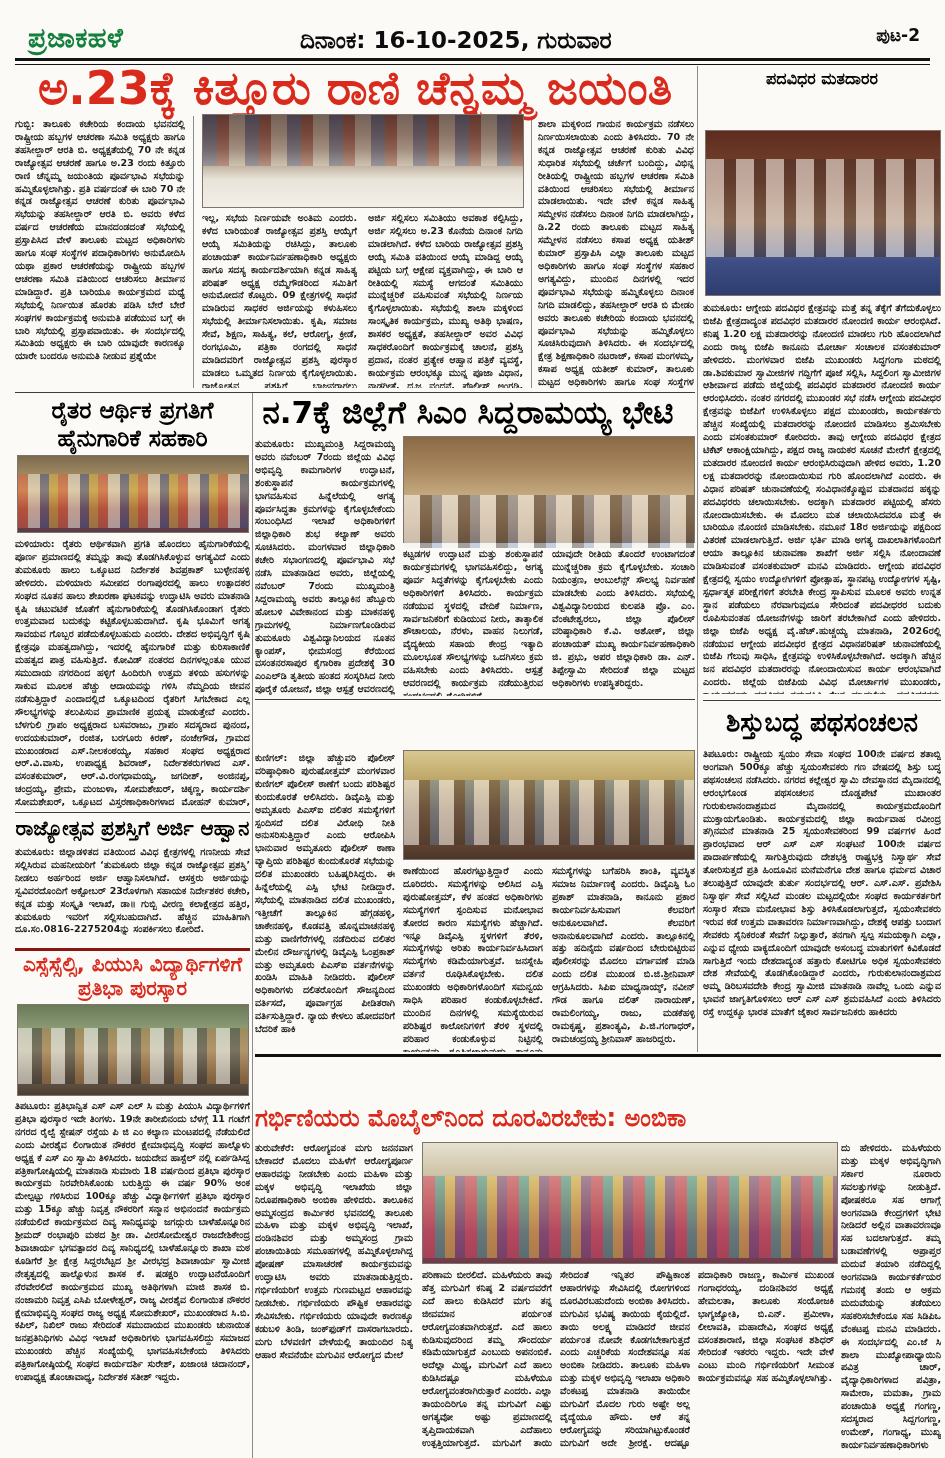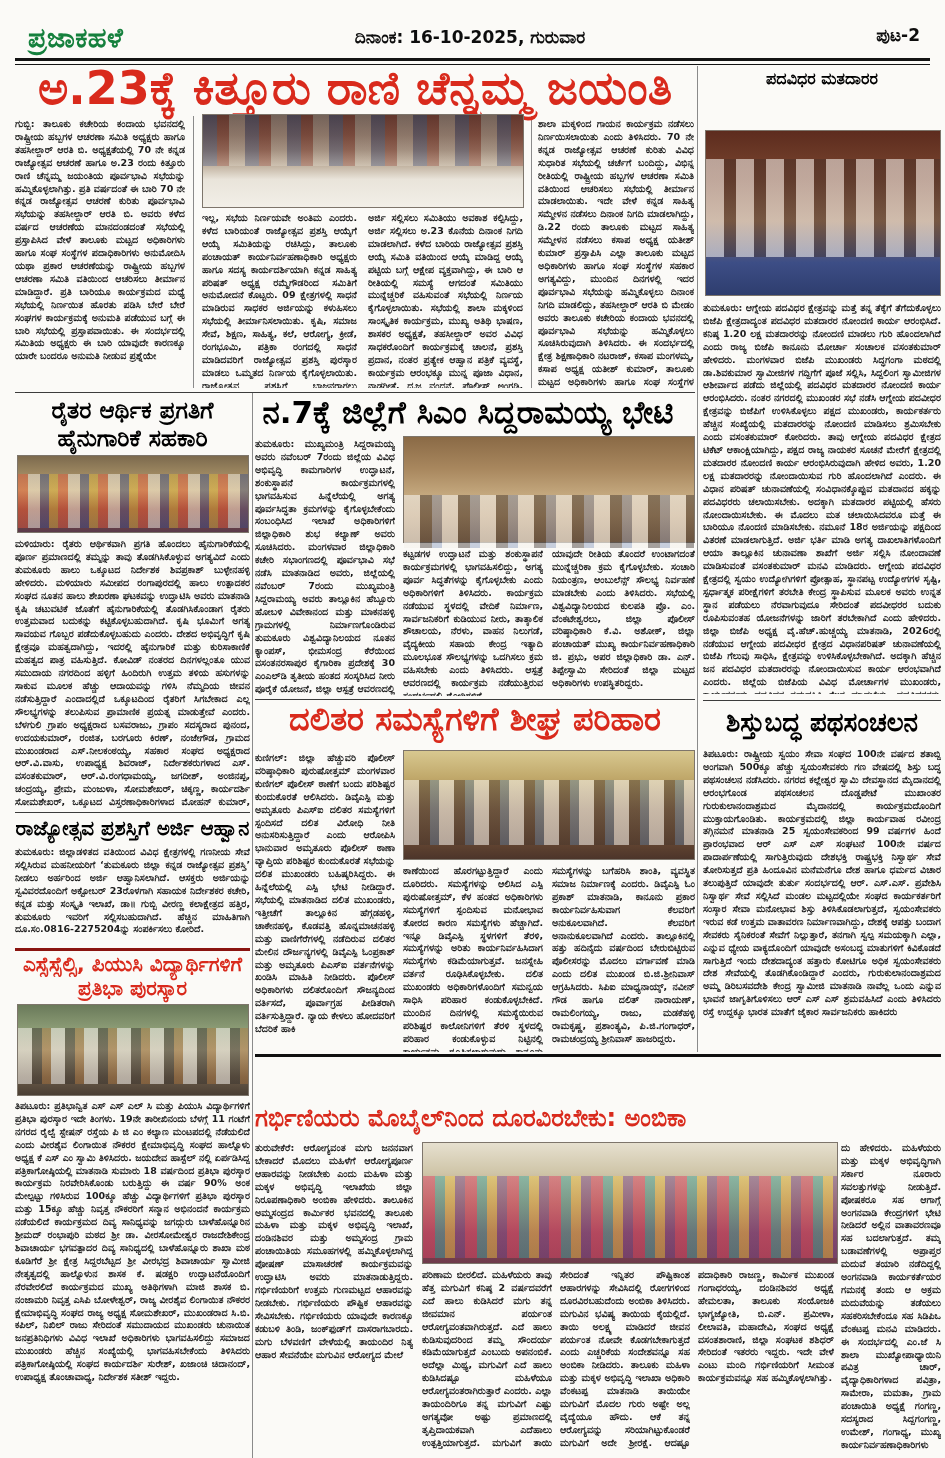--- a/index.html
+++ b/index.html
@@ -8,21 +8,21 @@
     --paper:#fbfaf7;
   }
   html,body{margin:0;padding:0;background:#e9e7e2;}
   body{font-family:"DejaVu Sans", "Liberation Sans", sans-serif;}
   #page{
     position:relative;width:945px;height:1458px;margin:0 auto;
     background:var(--paper);overflow:hidden;color:var(--ink);
   }
   .abs{position:absolute;}
   .masthead-name{font-size:27px;font-weight:bold;letter-spacing:.5px;color:#15803d;}
-  .masthead-date{font-size:17px;font-weight:bold;text-align:center;color:#0d0d0d;}
+  .masthead-date{font-size:23px;font-weight:bold;text-align:left;color:#0d0d0d;}
   .masthead-page{font-size:17px;font-weight:bold;text-align:right;color:#0d0d0d;}
   .double-rule{border-top:3px solid #141414;border-bottom:1px solid #141414;height:3px;}
   .hrule{background:#3c3c3c;height:1px;}
   .hrule-thick{background:#101010;height:3px;}
   .vrule{background:#8a8a8a;width:1px;}
   .headline{font-weight:bold;text-align:center;line-height:1.08;color:#000;}
   .headline.red{color:var(--red);}
   .subhead{font-weight:bold;color:var(--red);}
   .col{
     font-size:10px;line-height:1.38;text-align:justify;overflow:hidden;
@@ -107,21 +107,20 @@
   <div class="abs photo ph-group" style="left:17px;top:1004px;width:232px;height:92px;"></div>
   <div class="abs col small" style="left:15px;top:1100px;width:235px;height:352px;">ತಿಪಟೂರು: ಪ್ರತಿಭಾನ್ವಿತ ಎಸ್ ಎಸ್ ಎಲ್ ಸಿ ಮತ್ತು ಪಿಯುಸಿ ವಿದ್ಯಾರ್ಥಿಗಳಿಗೆ ಪ್ರತಿಭಾ ಪುರಸ್ಕಾರ ಇದೇ ತಿಂಗಳು. 19ನೇ ತಾರೀಖಿನಂದು ಬೆಳಗ್ಗೆ 11 ಗಂಟೆಗೆ ನಗರದ ರೈಲ್ವೆ ಸ್ಟೇಷನ್ ರಸ್ತೆಯ ಪಿ ಜಿ ಎಂ ಕಲ್ಯಾಣ ಮಂಟಪದಲ್ಲಿ ನೆಡೆಯಲಿದೆ ಎಂದು ವೀರಶೈವ ಲಿಂಗಾಯಿತ ನೌಕರರ ಕ್ಷೇಮಾಭಿವೃದ್ಧಿ ಸಂಘದ ಹಾಲ್ನೊಳು ಅಧ್ಯಕ್ಷ ಕೆ ಎಸ್ ಎಂ ಸ್ವಾಮಿ ತಿಳಿಸಿದರು. ಜಯದೇವ ಹಾಸ್ಟೆಲ್ ನಲ್ಲಿ ಏರ್ಪಡಿಸಿದ್ದ ಪತ್ರಿಕಾಗೋಷ್ಠಿಯಲ್ಲಿ ಮಾತನಾಡಿ ಸುಮಾರು 18 ವರ್ಷದಿಂದ ಪ್ರತಿಭಾ ಪುರಸ್ಕಾರ ಕಾರ್ಯಕ್ರಮ ನಿರವೇರಿಸಿಕೊಂಡು ಬರುತ್ತಿದ್ದು ಈ ವರ್ಷ 90% ಅಂಕ ಮೇಲ್ಪಟ್ಟು ಗಳಿಸಿರುವ 100ಕ್ಕೂ ಹೆಚ್ಚು ವಿದ್ಯಾರ್ಥಿಗಳಿಗೆ ಪ್ರತಿಭಾ ಪುರಸ್ಕಾರ ಮತ್ತು 15ಕ್ಕೂ ಹೆಚ್ಚು ನಿವೃತ್ತ ನೌಕರರಿಗೆ ಸನ್ಮಾನ ಅಭಿನಂದನೆ ಕಾರ್ಯಕ್ರಮ ನಡೆಯಲಿದೆ ಕಾರ್ಯಕ್ರಮದ ದಿವ್ಯ ಸಾನಿಧ್ಯವನ್ನು ಜಗದ್ಗುರು ಬಾಳೆಹೊನ್ನೂರಿನ ಶ್ರೀಮದ್ ರಂಭಾಪುರಿ ಮಠದ ಶ್ರೀ ಡಾ. ವೀರಸೋಮೇಶ್ವರ ರಾಜದೇಶಿಕೇಂದ್ರ ಶಿವಾಚಾರ್ಯ ಭಗವತ್ಪಾದರ ದಿವ್ಯ ಸಾನಿಧ್ಯದಲ್ಲಿ ಬಾಳೆಹೊನ್ನೂರು ಶಾಖಾ ಮಠ ಕೂಡಿಗೆರೆ ಶ್ರೀ ಕ್ಷೇತ್ರ ಸಿದ್ದರಬೆಟ್ಟದ ಶ್ರೀ ವೀರಭದ್ರ ಶಿವಾಚಾರ್ಯ ಸ್ವಾಮೀಜಿ ನೇತೃತ್ವದಲ್ಲಿ ಹಾಲ್ನೊಳುನ ಶಾಸಕ ಕೆ. ಷಡಕ್ಷರಿ ಉದ್ಘಾಟನೆಯೊಂದಿಗೆ ನೆರವೇರಲಿದೆ ಕಾರ್ಯಕ್ರಮದ ಮುಖ್ಯ ಅತಿಥಿಗಳಾಗಿ ಮಾಜಿ ಶಾಸಕ ಬಿ. ನಂಜಾಮರಿ ನಿವೃತ್ತ ಎಸಿಪಿ ಬೋಳೇಶ್ವರ್, ರಾಜ್ಯ ವೀರಶೈವ ಲಿಂಗಾಯಿತ ನೌಕರರ ಕ್ಷೇಮಾಭಿವೃದ್ಧಿ ಸಂಘದ ರಾಜ್ಯ ಅಧ್ಯಕ್ಷ ಸೋಮಶೇಖರ್, ಮುಖಂಡರಾದ ಸಿ.ಬಿ. ಕಪಿಲ್, ನಿಖಿಲ್ ರಾಜು ಸೇರಿದಂತೆ ಸಮುದಾಯದ ಮುಖಂಡರು ಚುನಾಯಿತ ಜನಪ್ರತಿನಿಧಿಗಳು ವಿವಿಧ ಇಲಾಖೆ ಅಧಿಕಾರಿಗಳು ಭಾಗವಹಿಸಲಿದ್ದು ಸಮಾಜದ ಮುಖಂಡರು ಹೆಚ್ಚಿನ ಸಂಖ್ಯೆಯಲ್ಲಿ ಭಾಗವಹಿಸಬೇಕೆಂದು ತಿಳಿಸಿದರು ಪತ್ರಿಕಾಗೋಷ್ಠಿಯಲ್ಲಿ ಸಂಘದ ಕಾರ್ಯದರ್ಶಿ ಸುರೇಶ್, ಖಜಾಂಚಿ ಚಿದಾನಂದ್, ಉಪಾಧ್ಯಕ್ಷ ತೊಂಚಾವಾಧ್ಯ, ನಿರ್ದೇಶಕ ಸತೀಶ್ ಇದ್ದರು.</div>
 
   <div class="abs headline" style="left:248px;top:396px;width:440px;font-size:31px;">ನ.7ಕ್ಕೆ ಜಿಲ್ಲೆಗೆ ಸಿಎಂ ಸಿದ್ದರಾಮಯ್ಯ ಭೇಟಿ</div>
   <div class="abs col small" style="left:255px;top:438px;width:140px;height:258px;">ತುಮಕೂರು: ಮುಖ್ಯಮಂತ್ರಿ ಸಿದ್ದರಾಮಯ್ಯ ಅವರು ನವೆಂಬರ್ 7ರಂದು ಜಿಲ್ಲೆಯ ವಿವಿಧ ಅಭಿವೃದ್ಧಿ ಕಾಮಗಾರಿಗಳ ಉದ್ಘಾಟನೆ, ಶಂಕುಸ್ಥಾಪನೆ ಕಾರ್ಯಕ್ರಮಗಳಲ್ಲಿ ಭಾಗವಹಿಸುವ ಹಿನ್ನೆಲೆಯಲ್ಲಿ ಅಗತ್ಯ ಪೂರ್ವಸಿದ್ಧತಾ ಕ್ರಮಗಳನ್ನು ಕೈಗೊಳ್ಳಬೇಕೆಂದು ಸಂಬಂಧಿಸಿದ ಇಲಾಖೆ ಅಧಿಕಾರಿಗಳಿಗೆ ಜಿಲ್ಲಾಧಿಕಾರಿ ಶುಭ ಕಲ್ಯಾಣ್ ಅವರು ಸೂಚಿಸಿದರು. ಮಂಗಳವಾರ ಜಿಲ್ಲಾಧಿಕಾರಿ ಕಚೇರಿ ಸಭಾಂಗಣದಲ್ಲಿ ಪೂರ್ವಭಾವಿ ಸಭೆ ನಡೆಸಿ ಮಾತನಾಡಿದ ಅವರು, ಜಿಲ್ಲೆಯಲ್ಲಿ ನವೆಂಬರ್ 7ರಂದು ಮುಖ್ಯಮಂತ್ರಿ ಸಿದ್ದರಾಮಯ್ಯ ಅವರು ತಾಲ್ಲೂಕಿನ ಹೆಬ್ಬೂರು ಹೋಬಳಿ ವಿವೇಕಾನಂದ ಮತ್ತು ಮಾಕನಹಳ್ಳಿ ಗ್ರಾಮಗಳಲ್ಲಿ ನಿರ್ಮಾಣಗೊಂಡಿರುವ ತುಮಕೂರು ವಿಶ್ವವಿದ್ಯಾನಿಲಯದ ನೂತನ ಕ್ಯಾಂಪಸ್, ಭೀಮಸಂದ್ರ ಕೆರೆಯಿಂದ ವಸಂತನರಸಾಪುರ ಕೈಗಾರಿಕಾ ಪ್ರದೇಶಕ್ಕೆ 30 ಎಂಎಲ್‌ಡಿ ತೃತೀಯ ಹಂತದ ಸಂಸ್ಕರಿಸಿದ ನೀರು ಪೂರೈಕೆ ಯೋಜನೆ, ಜಿಲ್ಲಾ ಆಸ್ಪತ್ರೆ ಆವರಣದಲ್ಲಿ ನಿರ್ಮಾಣಗೊಂಡಿರುವ ನೂತನ</div>
   <div class="abs photo ph-office" style="left:403px;top:436px;width:292px;height:107px;"></div>
   <div class="abs col small" style="left:403px;top:548px;width:140px;height:148px;">ಕಟ್ಟಡಗಳ ಉದ್ಘಾಟನೆ ಮತ್ತು ಶಂಕುಸ್ಥಾಪನೆ ಕಾರ್ಯಕ್ರಮಗಳಲ್ಲಿ ಭಾಗವಹಿಸಲಿದ್ದು, ಅಗತ್ಯ ಪೂರ್ವ ಸಿದ್ಧತೆಗಳನ್ನು ಕೈಗೊಳ್ಳಬೇಕು ಎಂದು ಅಧಿಕಾರಿಗಳಿಗೆ ತಿಳಿಸಿದರು. ಕಾರ್ಯಕ್ರಮ ನಡೆಯುವ ಸ್ಥಳದಲ್ಲಿ ವೇದಿಕೆ ನಿರ್ಮಾಣ, ಸಾರ್ವಜನಿಕರಿಗೆ ಕುಡಿಯುವ ನೀರು, ತಾತ್ಕಾಲಿಕ ಶೌಚಾಲಯ, ನೆರಳು, ವಾಹನ ನಿಲುಗಡೆ, ವೈದ್ಯಕೀಯ ಸಹಾಯ ಕೇಂದ್ರ ಇತ್ಯಾದಿ ಮೂಲಭೂತ ಸೌಲಭ್ಯಗಳನ್ನು ಒದಗಿಸಲು ಕ್ರಮ ವಹಿಸಬೇಕು ಎಂದು ತಿಳಿಸಿದರು. ಆಸ್ಪತ್ರೆ ಆವರಣದಲ್ಲಿ ಕಾರ್ಯಕ್ರಮ ನಡೆಯುತ್ತಿರುವ ಸಂದರ್ಭದಲ್ಲಿ ರೋಗಿಗಳಿಗೆ</div>
   <div class="abs col small" style="left:552px;top:548px;width:143px;height:148px;">ಯಾವುದೇ ರೀತಿಯ ತೊಂದರೆ ಉಂಟಾಗದಂತೆ ಮುನ್ನೆಚ್ಚರಿಕಾ ಕ್ರಮ ಕೈಗೊಳ್ಳಬೇಕು. ಸಂಚಾರಿ ನಿಯಂತ್ರಣ, ಆಂಬುಲೆನ್ಸ್ ಸೌಲಭ್ಯ ನಿರ್ವಹಣೆ ಮಾಡಬೇಕು ಎಂದು ತಿಳಿಸಿದರು. ಸಭೆಯಲ್ಲಿ ವಿಶ್ವವಿದ್ಯಾನಿಲಯದ ಕುಲಪತಿ ಪ್ರೊ. ಎಂ. ವೆಂಕಟೇಶ್ವರಲು, ಜಿಲ್ಲಾ ಪೊಲೀಸ್ ವರಿಷ್ಠಾಧಿಕಾರಿ ಕೆ.ವಿ. ಅಶೋಕ್, ಜಿಲ್ಲಾ ಪಂಚಾಯತ್ ಮುಖ್ಯ ಕಾರ್ಯನಿರ್ವಹಣಾಧಿಕಾರಿ ಜಿ. ಪ್ರಭು, ಅಪರ ಜಿಲ್ಲಾಧಿಕಾರಿ ಡಾ. ಎನ್. ತಿಪ್ಪೇಸ್ವಾಮಿ ಸೇರಿದಂತೆ ಜಿಲ್ಲಾ ಮಟ್ಟದ ಅಧಿಕಾರಿಗಳು ಉಪಸ್ಥಿತರಿದ್ದರು.</div>
   <div class="abs hrule" style="left:255px;top:699px;width:440px;"></div>
 
-  <div class="abs headline red" style="left:255px;top:702px;width:440px;font-size:32px;">ದಲಿತರ ಸಮಸ್ಯೆಗಳಿಗೆ ಶೀಘ್ರ ಪರಿಹಾರ</div>
   <div class="abs col small" style="left:255px;top:752px;width:140px;height:300px;">ಕುಣಿಗಲ್: ಜಿಲ್ಲಾ ಹೆಚ್ಚುವರಿ ಪೊಲೀಸ್ ವರಿಷ್ಠಾಧಿಕಾರಿ ಪುರುಷೋತ್ತಮ್ ಮಂಗಳವಾರ ಕುಣಿಗಲ್ ಪೊಲೀಸ್ ಠಾಣೆಗೆ ಬಂದು ಪರಿಶಿಷ್ಟರ ಕುಂದುಕೊರತೆ ಆಲಿಸಿದರು. ಡಿವೈಎಸ್ಪಿ ಮತ್ತು ಅಮೃತೂರು ಪಿಎಸ್ಐ ದಲಿತರ ಸಮಸ್ಯೆಗಳಿಗೆ ಸ್ಪಂದಿಸದೆ ದಲಿತ ವಿರೋಧಿ ನೀತಿ ಅನುಸರಿಸುತ್ತಿದ್ದಾರೆ ಎಂದು ಆರೋಪಿಸಿ ಭಾನುವಾರ ಅಮೃತೂರು ಪೊಲೀಸ್ ಠಾಣಾ ವ್ಯಾಪ್ತಿಯ ಪರಿಶಿಷ್ಟರ ಕುಂದುಕೊರತೆ ಸಭೆಯನ್ನು ದಲಿತ ಮುಖಂಡರು ಬಹಿಷ್ಕರಿಸಿದ್ದರು. ಈ ಹಿನ್ನೆಲೆಯಲ್ಲಿ ಎಸ್ಪಿ ಭೇಟಿ ನೀಡಿದ್ದಾರೆ. ಸಭೆಯಲ್ಲಿ ಮಾತನಾಡಿದ ದಲಿತ ಮುಖಂಡರು, ಇತ್ತೀಚೆಗೆ ತಾಲ್ಲೂಕಿನ ಹೆಗ್ಗಡಹಳ್ಳಿ, ಚಾಕೇನಹಳ್ಳಿ, ಕೊಡವತ್ತಿ ಹೊನ್ನಮಾಚನಹಳ್ಳಿ ಮತ್ತು ವಾಣಿಗೆರೆಗಳಲ್ಲಿ ನಡೆದಿರುವ ದಲಿತರ ಮೇಲಿನ ದೌರ್ಜನ್ಯಗಳಲ್ಲಿ ಡಿವೈಎಸ್ಪಿ ಓಂಪ್ರಕಾಶ್ ಮತ್ತು ಅಮೃತೂರು ಪಿಎಸ್ಐ ವರ್ತನೆಗಳನ್ನು ಖಂಡಿಸಿ ಮಾಹಿತಿ ನೀಡಿದರು. ಪೊಲೀಸ್ ಅಧಿಕಾರಿಗಳು ದಲಿತರೊಂದಿಗೆ ಸೌಜನ್ಯದಿಂದ ವರ್ತಿಸದೆ, ಪೂರ್ವಾಗ್ರಹ ಪೀಡಿತರಾಗಿ ವರ್ತಿಸುತ್ತಿದ್ದಾರೆ. ನ್ಯಾಯ ಕೇಳಲು ಹೋದವರಿಗೆ ಬೆದರಿಕೆ ಹಾಕಿ</div>
   <div class="abs photo ph-hall" style="left:403px;top:750px;width:292px;height:110px;"></div>
   <div class="abs col small" style="left:403px;top:865px;width:140px;height:187px;">ಠಾಣೆಯಿಂದ ಹೊರಗಟ್ಟುತ್ತಿದ್ದಾರೆ ಎಂದು ದೂರಿದರು. ಸಮಸ್ಯೆಗಳನ್ನು ಆಲಿಸಿದ ಎಸ್ಪಿ ಪುರುಷೋತ್ತಮ್, ಕೆಳ ಹಂತದ ಅಧಿಕಾರಿಗಳು ಸಮಸ್ಯೆಗಳಿಗೆ ಸ್ಪಂದಿಸುವ ಮನೋಭಾವ ತೋರದ ಕಾರಣ ಸಮಸ್ಯೆಗಳು ಹೆಚ್ಚಾಗಿದೆ. ಇನ್ನೂ ಡಿವೈಎಸ್ಪಿ ಸ್ಥಳಗಳಿಗೆ ತೆರಳಿ, ಸಮಸ್ಯೆಗಳನ್ನು ಅರಿತು ಕಾರ್ಯನಿರ್ವಹಿಸಿದಾಗ ಸಮಸ್ಯೆಗಳು ಕಡಿಮೆಯಾಗುತ್ತವೆ. ಜನಸ್ನೇಹಿ ವರ್ತನೆ ರೂಢಿಸಿಕೊಳ್ಳಬೇಕು. ದಲಿತ ಮುಖಂಡರು ಅಧಿಕಾರಿಗಳೊಂದಿಗೆ ಸಮನ್ವಯ ಸಾಧಿಸಿ ಪರಿಹಾರ ಕಂಡುಕೊಳ್ಳಬೇಕಿದೆ. ಮುಂದಿನ ದಿನಗಳಲ್ಲಿ ಸಮಸ್ಯೆಯಿರುವ ಪರಿಶಿಷ್ಟರ ಕಾಲೋನಿಗಳಿಗೆ ತೆರಳಿ ಸ್ಥಳದಲ್ಲಿ ಪರಿಹಾರ ಕಂಡುಕೊಳ್ಳುವ ನಿಟ್ಟಿನಲ್ಲಿ ಕಾರ್ಯಕ್ರಮ ರೂಪಿಸಲಾಗುವುದು ಕಾನೂನು ಇರುವುದೇ</div>
   <div class="abs col small" style="left:552px;top:865px;width:143px;height:187px;">ಸಮಸ್ಯೆಗಳನ್ನು ಬಗೆಹರಿಸಿ ಶಾಂತಿ, ವ್ಯವಸ್ಥಿತ ಸಮಾಜ ನಿರ್ಮಾಣಕ್ಕೆ ಎಂದರು. ಡಿವೈಎಸ್ಪಿ ಓಂ ಪ್ರಕಾಶ್ ಮಾತನಾಡಿ, ಕಾನೂನು ಪ್ರಕಾರ ಕಾರ್ಯನಿರ್ವಹಿಸುವಾಗ ಕೆಲವರಿಗೆ ಅನುಕೂಲವಾಗಿದೆ. ಕೆಲವರಿಗೆ ಅನಾನುಕೂಲವಾಗಿದೆ ಎಂದರು. ತಾಲ್ಲೂಕಿನಲ್ಲಿ ಹತ್ತು ಹದಿನೈದು ವರ್ಷದಿಂದ ಬೇರುಬಿಟ್ಟಿರುವ ಪೊಲೀಸರನ್ನು ಮೊದಲು ವರ್ಗಾವಣೆ ಮಾಡಿ ಎಂದು ದಲಿತ ಮುಖಂಡ ಬಿ.ಜಿ.ಶ್ರೀನಿವಾಸ್ ಆಗ್ರಹಿಸಿದರು. ಸಿಪಿಐ ಮಾಧ್ಯನಾಯ್ಕ್, ನವೀನ್ ಗೌಡ ಹಾಗೂ ದಲಿತ್ ನಾರಾಯಣ್, ರಾಮಲಿಂಗಯ್ಯ, ರಾಜು, ಮಡಕೆಹಳ್ಳಿ ರಾಮಕೃಷ್ಣ, ಪ್ರಶಾಂತ್ಯವಿ, ಪಿ.ಜಿ.ಗಂಗಾಧರ್, ರಾಮಚಂದ್ರಯ್ಯ ಶ್ರೀನಿವಾಸ್ ಹಾಜರಿದ್ದರು.</div>
 
   <div class="abs hrule-thick" style="left:255px;top:1054px;width:686px;"></div>
   <div class="abs subhead" style="left:255px;top:1104px;width:686px;font-size:24px;">ಗರ್ಭಿಣಿಯರು ಮೊಬೈಲ್‌ನಿಂದ ದೂರವಿರಬೇಕು: ಅಂಬಿಕಾ</div>
   <div class="abs col small" style="left:255px;top:1142px;width:158px;height:310px;">ತುರುವೇಕೆರೆ: ಆರೋಗ್ಯವಂತ ಮಗು ಜನನವಾಗ ಬೇಕಾದರೆ ಮೊದಲು ಮಹಿಳೆಗೆ ಆರೋಗ್ಯಪೂರ್ಣ ಆಹಾರವನ್ನು ನೀಡಬೇಕು ಎಂದು ಮಹಿಳಾ ಮತ್ತು ಮಕ್ಕಳ ಅಭಿವೃದ್ಧಿ ಇಲಾಖೆಯ ಜಿಲ್ಲಾ ನಿರೂಪಣಾಧಿಕಾರಿ ಅಂಬಿಕಾ ಹೇಳಿದರು. ತಾಲೂಕಿನ ಅಮ್ಮಸಂದ್ರದ ಕಾರ್ಮಿಕರ ಭವನದಲ್ಲಿ ತಾಲೂಕು ಮಹಿಳಾ ಮತ್ತು ಮಕ್ಕಳ ಅಭಿವೃದ್ಧಿ ಇಲಾಖೆ, ದಂಡಿನಶಿವರ ಮತ್ತು ಅಮ್ಮಸಂದ್ರ ಗ್ರಾಮ ಪಂಚಾಯಿತಿಯ ಸಮೂಹಗಳಲ್ಲಿ ಹಮ್ಮಿಕೊಳ್ಳಲಾಗಿದ್ದ ಪೋಷಣ್ ಮಾಸಾಚರಣೆ ಕಾರ್ಯಕ್ರಮವನ್ನು ಉದ್ಘಾಟಿಸಿ ಅವರು ಮಾತನಾಡುತ್ತಿದ್ದರು. ಗರ್ಭಿಣಿಯರಿಗೆ ಉತ್ತಮ ಗುಣಮಟ್ಟದ ಆಹಾರವನ್ನು ನೀಡಬೇಕು. ಗರ್ಭಿಣಿಯರು ಪೌಷ್ಟಿಕ ಆಹಾರವನ್ನು ಸೇವಿಸಬೇಕು. ಗರ್ಭಿಣಿಯರು ಯಾವುದೇ ಕಾರಣಕ್ಕೂ ಕಡುಬಳಿ ತಿಂಡಿ, ಜಂಕ್‌ಫುಡ್‌ಗೆ ದಾಸರಾಗಬಾರದು. ಮಗು ಬೆಳವಣಿಗೆ ವೇಳೆಯಲ್ಲಿ ತಾಯಂದಿರ ನಿತ್ಯ ಆಹಾರ ಸೇವನೆಯೇ ಮಗುವಿನ ಆರೋಗ್ಯದ ಮೇಲೆ</div>
   <div class="abs photo ph-women" style="left:422px;top:1142px;width:416px;height:122px;"></div>
   <div class="abs col small" style="left:422px;top:1269px;width:130px;height:183px;">ಪರಿಣಾಮ ಬೀರಲಿದೆ. ಮಹಿಳೆಯರು ತಾವು ಹೆತ್ತ ಮಗುವಿಗೆ ಕನಿಷ್ಠ 2 ವರ್ಷದವರೆಗೆ ಎದೆ ಹಾಲು ಕುಡಿಸಿದರೆ ಮಗು ತನ್ನ ಜೀವಮಾನ ಪರ್ಯಂತ ಆರೋಗ್ಯವಂತವಾಗಿರುತ್ತದೆ. ಎದೆ ಹಾಲು ಕುಡಿಸುವುದರಿಂದ ತಮ್ಮ ಸೌಂದರ್ಯ ಕಡಿಮೆಯಾಗುತ್ತದೆ ಎಂಬುದು ಅಪನಂಬಿಕೆ. ಅದೆಲ್ಲಾ ಮಿಥ್ಯ, ಮಗುವಿಗೆ ಎದೆ ಹಾಲು ಕುಡಿಸಿದಷ್ಟೂ ಮಹಿಳೆಯೂ ಆರೋಗ್ಯವಂತರಾಗಿರುತ್ತಾರೆ ಎಂದರು. ಎಲ್ಲಾ ತಾಯಂದಿರಿಗೂ ತನ್ನ ಮಗುವಿಗೆ ಎಷ್ಟು ಅಗತ್ಯವೋ ಅಷ್ಟು ಪ್ರಮಾಣದಲ್ಲಿ ತೃಪ್ತಿದಾಯಕವಾಗಿ ಎದೆಹಾಲು ಉತ್ಪತ್ತಿಯಾಗುತ್ತದೆ. ಮಗುವಿಗೆ ತಾಯಿ ಬಹಳ ಶಾಂತಚಿತ್ತತೆಯಿಂದ ಹಾಲುಣಿಸಬೇಕು. ಎರಡು ವರ್ಷದ ವರೆಗೂ ಬೇರೆ ಆಹಾರಗಳನ್ನು ಕೊಡಬಾರದು. ಎದೆ ಹಾಲೇ ಮಗುವಿಗೆ ಅಮೃತವಿದ್ದಂತೆ ಹಾಗೆಯೇ ತಾಯಿಯೂ ಸಹ ಶಕ್ತಿಯುತವಾದ ಆಹಾರವಾಗಿರುವ ಮಾಂಸ, ಮೊಟ್ಟೆ, ತರಕಾರಿಗಳು, ಸೊಪ್ಪು, ಕಾಳುಗಳು</div>

